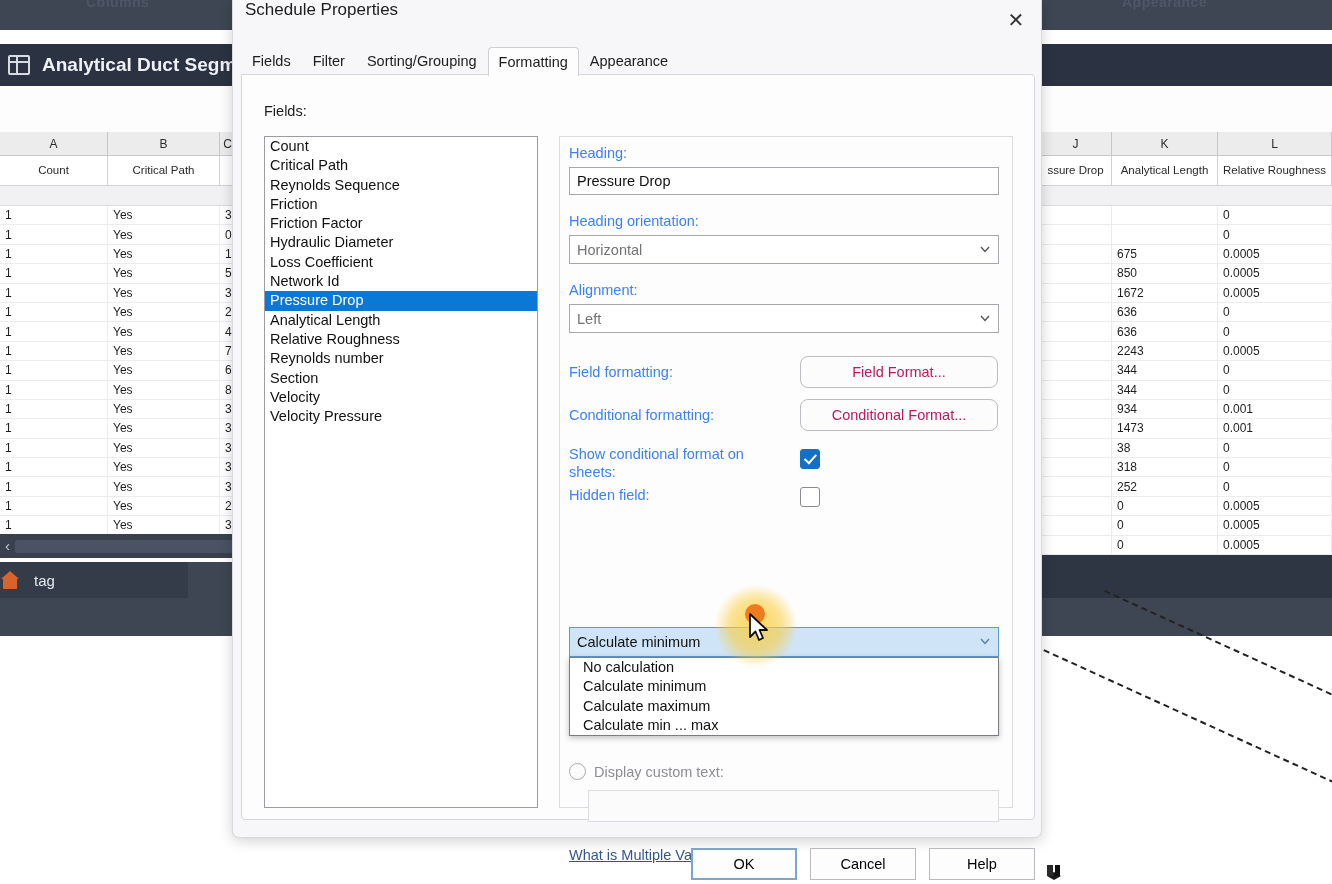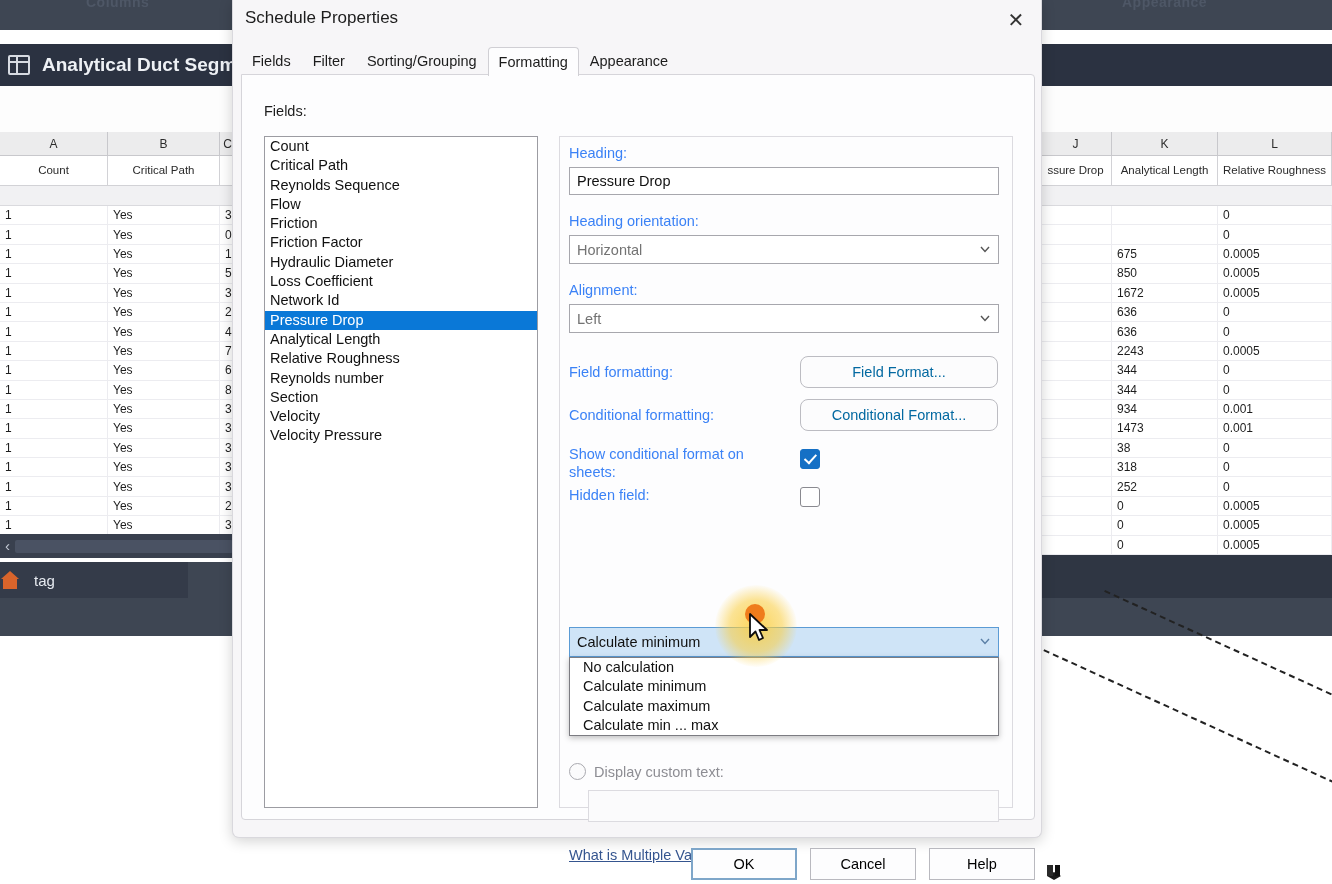--- a/index.html
+++ b/index.html
@@ -122,21 +122,21 @@
   }
 
   
   .dialog {
     position: absolute; left: 232px; top: 0; width: 810px; height: 838px;
     background: #f7f6f8; border: 1px solid #d9d8dd;
     border-top: none; border-radius: 0 0 7px 7px;
     box-shadow: 0 3px 14px rgba(0,0,0,.18);
   }
   .dlg-title {
-    position: absolute; left: 12px; top: 8px; font-size: 17px; color: #1d1d1d;
+    position: absolute; left: 12px; top: 0; font-size: 17px; color: #1d1d1d;
   }
   .dlg-close {
     position: absolute; right: 4px; top: 3px; width: 42px; height: 34px;
     display: flex; align-items: center; justify-content: center;
     font-size: 20px; color: #333; cursor: pointer;
   }
   .tabstrip {
     position: absolute; left: 8px; top: 47px; height: 28px;
     display: flex; align-items: flex-end;
   }
@@ -180,21 +180,21 @@
     position: absolute; background: #ffffff; border: 1px solid #a7a7ad;
     font-size: 14.5px; color: #737373; padding-left: 7px;
     display: flex; align-items: center; cursor: pointer;
   }
   .chev {
     position: absolute; right: 8px; top: 50%; margin-top: -4px;
     width: 10px; height: 7px; color: #555;
   }
   .rp-btn {
     position: absolute; background: #fcfcfd; border: 1px solid #bcbcc2;
-    border-radius: 8px; font-size: 14.5px; color: #0369a1;
+    border-radius: 8px; font-size: 14.5px; color: #be185d;
     display: flex; align-items: center; justify-content: center; cursor: pointer;
   }
   .cbx {
     position: absolute; width: 20px; height: 20px; border-radius: 3px;
     border: 1px solid #8a8a90; background: #ffffff; cursor: pointer;
   }
   .cbx.on {
     background: #1570c5; border-color: #1570c5;
     display: flex; align-items: center; justify-content: center;
   }
@@ -520,21 +520,20 @@
       </div>
 
     <div class="dlg-body">
 
       <div class="lbl-fields">Fields:</div>
 
       <div class="fieldlist" id="fieldlist">
           <div class="fl-item">Count</div>
           <div class="fl-item">Critical Path</div>
           <div class="fl-item">Reynolds Sequence</div>
-          <div class="fl-item">Flow</div>
           <div class="fl-item">Friction</div>
           <div class="fl-item">Friction Factor</div>
           <div class="fl-item">Hydraulic Diameter</div>
           <div class="fl-item">Loss Coefficient</div>
           <div class="fl-item">Network Id</div>
           <div class="fl-item sel">Pressure Drop</div>
           <div class="fl-item">Analytical Length</div>
           <div class="fl-item">Relative Roughness</div>
           <div class="fl-item">Reynolds number</div>
           <div class="fl-item">Section</div>

